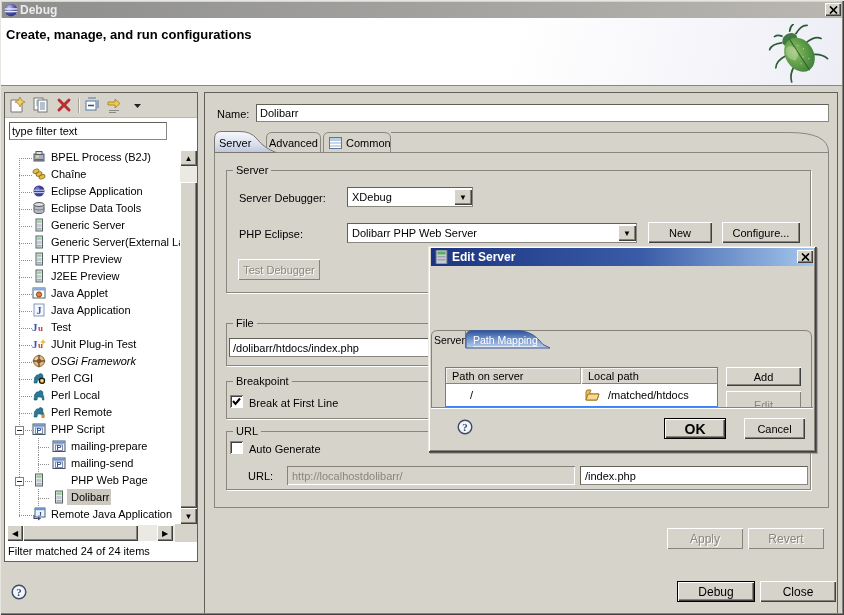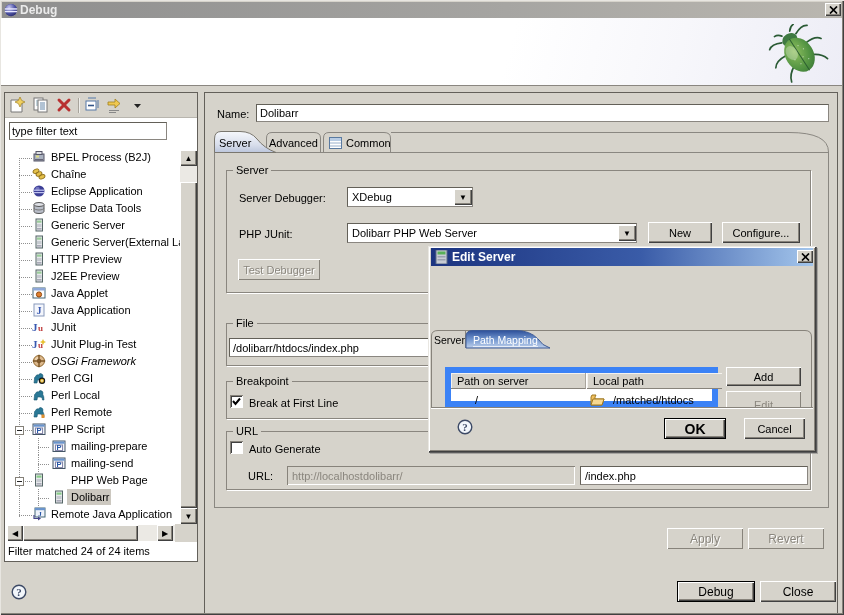--- a/index.html
+++ b/index.html
@@ -40,20 +40,21 @@
   </svg>
   <div class="abs" style="left:18px;top:1px;font-weight:bold;font-size:12px;color:#ebebeb;">Debug</div>
   <div class="btn abs" style="left:823px;top:1px;width:16px;height:13px;">
       <svg width="9" height="8" viewBox="0 0 9 8">
         <path d="M1,0.5 L8,7.5 M8,0.5 L1,7.5" stroke="#000" stroke-width="1.7"></path>
       </svg>
     </div>
 </div>
 
 <div class="abs" style="left:1px;top:18px;width:842px;height:67px;background:linear-gradient(105deg,#ffffff 60%,#f7f7fb 80%,#ededf6 100%);">
+  <div class="abs" style="left:5px;top:9px;font-weight:bold;font-size:13px;">Create, manage, and run configurations</div>
   <svg class="abs" style="left:762px;top:6px" width="72" height="60" viewBox="0 0 72 60">
     <g transform="translate(2.5,2) scale(0.93) rotate(-33 36 30)">
       <g stroke="#2a5a34" stroke-width="1.8" fill="none" stroke-linecap="round">
         <path d="M27 10 Q17 5 12 9"></path>
           <path d="M23 24 Q11 23 7 29"></path>
           <path d="M25 38 Q15 43 13 51"></path>
         <path d="M45 10 Q55 5 60 9"></path>
           <path d="M49 24 Q61 23 65 29"></path>
           <path d="M47 38 Q57 43 59 51"></path>
         <path d="M31 4 Q28 0 24 0"></path>
@@ -218,21 +219,21 @@
 <svg class="abs" style="left:27px;top:156px;" width="14" height="14" viewBox="0 0 14 14">
         <rect x="2" y="1" width="10" height="12" fill="#f4f6fc" stroke="#89b"></rect>
         <text x="7" y="11" text-anchor="middle" font-size="10" font-weight="bold" fill="#3858b0" font-family="Liberation Serif">J</text>
       </svg>
 <div class="abs lbl" style="left:46px;top:157px;">Java Application</div>
 <div class="abs doth" style="left:14px;top:181px;width:13px;"></div>
 <svg class="abs" style="left:27px;top:173px;" width="14" height="14" viewBox="0 0 14 14">
         <text x="0" y="11" font-size="11" font-weight="bold" fill="#3858b0" font-family="Liberation Serif">J</text>
         <text x="6" y="11" font-size="9" font-weight="bold" fill="#c04040" font-family="Liberation Serif">u</text>
       </svg>
-<div class="abs lbl" style="left:46px;top:174px;">JUnit</div>
+<div class="abs lbl" style="left:46px;top:174px;">Test</div>
 <div class="abs doth" style="left:14px;top:198px;width:13px;"></div>
 <svg class="abs" style="left:27px;top:190px;" width="14" height="14" viewBox="0 0 14 14">
         <text x="0" y="11" font-size="11" font-weight="bold" fill="#3858b0" font-family="Liberation Serif">J</text>
         <text x="6" y="11" font-size="9" font-weight="bold" fill="#c04040" font-family="Liberation Serif">u</text>
         <path d="M11,2 l1,2 2,1 -2,1 -1,2 -1,-2 -2,-1 2,-1 Z" fill="#e8c030"></path>
       </svg>
 <div class="abs lbl" style="left:46px;top:191px;">JUnit Plug-in Test</div>
 <div class="abs doth" style="left:14px;top:215px;width:13px;"></div>
 <svg class="abs" style="left:27px;top:207px;" width="14" height="14" viewBox="0 0 14 14">
         <circle cx="7" cy="7" r="5.5" fill="#dcb88c" stroke="#91682e"></circle>
@@ -364,21 +365,21 @@
       <rect x="0.5" y="0.5" width="12" height="11" fill="#fff" stroke="#5a7aa0"></rect>
       <rect x="1" y="1" width="11" height="3" fill="#b8cce4"></rect>
       <line x1="1" y1="6" x2="12" y2="6" stroke="#9ab0cc"></line>
       <line x1="1" y1="9" x2="12" y2="9" stroke="#9ab0cc"></line>
     </svg>
   <div class="abs lbl" style="left:141px;top:44px;">Common</div>
 
   <div class="group abs" style="left:21px;top:77px;width:585px;height:123px;">
     <div class="glabel">Server</div>
     <div class="abs lbl" style="left:12px;top:21px;">Server Debugger:</div>
-    <div class="abs lbl" style="left:12px;top:57px;">PHP JUnit:</div>
+    <div class="abs lbl" style="left:12px;top:57px;">PHP Eclipse:</div>
   </div>
 
   <div class="sunken abs" style="left:142px;top:94px;width:126px;height:20px;">
     <div class="abs lbl" style="left:4px;top:3px;">XDebug</div>
     <div class="btn abs" style="left:106px;top:1px;width:18px;height:16px;font-size:8px;">▼</div>
   </div>
   <div class="sunken abs" style="left:142px;top:130px;width:290px;height:20px;">
     <div class="abs lbl" style="left:4px;top:3px;">Dolibarr PHP Web Server</div>
     <div class="btn abs" style="left:270px;top:1px;width:18px;height:16px;font-size:8px;">▼</div>
   </div>
@@ -449,21 +450,21 @@
       </linearGradient>
     </defs>
     <path d="M3.5,81 V 8 Q 3.5,2.5 10,2.5 H 377 Q 383.5,2.5 383.5,9 V 81" fill="none" stroke="#87837b"></path>
     <line x1="37.5" y1="3" x2="37.5" y2="20" stroke="#87837b"></line>
     <path d="M38,20 V 8 Q 38,2.5 45,2.5 H 88 Q 102,2.5 110,11 Q 114,17.5 122,20 Z" fill="url(#ctabsel2)" stroke="#3c5a96"></path>
   </svg>
   <div class="abs" style="left:6px;top:88px;font-size:10.5px;white-space:nowrap;">Server</div>
   <div class="abs" style="left:45px;top:88px;font-size:10.5px;color:#fff;white-space:nowrap;">Path Mapping</div>
   <div class="abs" style="left:45px;top:99.5px;width:65px;height:1px;background:#e6ecf6;"></div>
 
-  <div class="abs" style="left:17px;top:121px;width:273px;height:40px;background:#fff;border:6px solid #3b82f6;">
+  <div class="abs" style="left:17px;top:121px;width:273px;height:40px;background:#fff;border:1px solid #3b82f6;">
     <div class="abs" style="left:0;top:0;width:135px;height:16px;background:#d6d3cb;border-right:1px solid #a8a49c;border-bottom:1px solid #87837b;box-shadow:inset 1px 1px 0 #f4f2ee;"></div>
     <div class="abs" style="left:136px;top:0;width:135px;height:16px;background:#d6d3cb;border-bottom:1px solid #87837b;box-shadow:inset 1px 1px 0 #f4f2ee;"></div>
     <div class="abs lbl" style="left:6px;top:2px;">Path on server</div>
     <div class="abs lbl" style="left:142px;top:2px;">Local path</div>
     <div class="abs lbl" style="left:24px;top:21px;">/</div>
     <svg class="abs" style="left:139px;top:21px;" width="15" height="12" viewBox="0 0 15 12">
         <path d="M1 3 L1 11 L12 11 L14 5 L5 5 L5 3 L6 1 L2 1 Z" fill="#f0c060" stroke="#a07820" stroke-width="1"></path>
         <path d="M1 11 L3 5 L14 5 L12 11 Z" fill="#f8d890" stroke="#a07820" stroke-width="1"></path>
       </svg>
     <div class="abs lbl" style="left:162px;top:21px;">/matched/htdocs</div>

